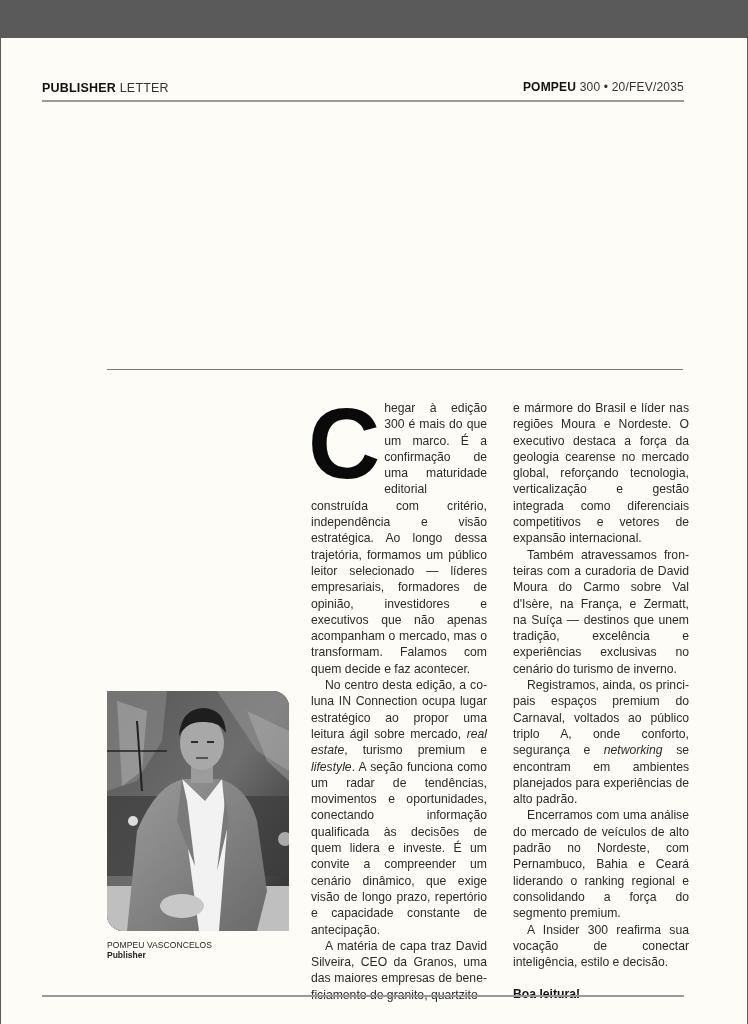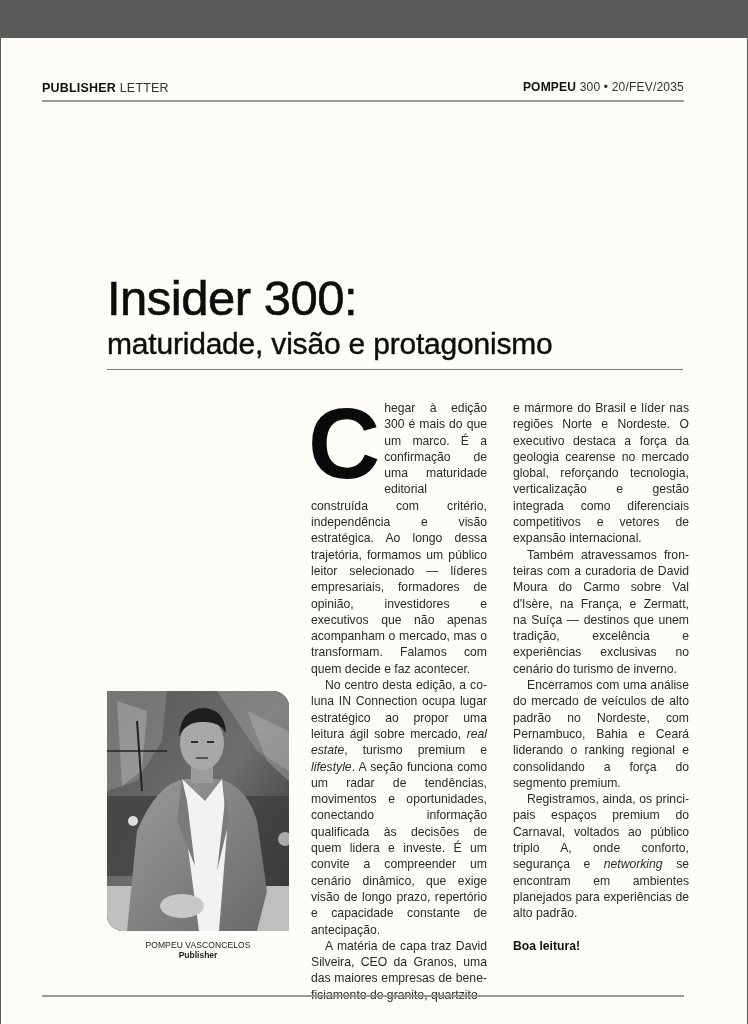--- a/index.html
+++ b/index.html
@@ -128,21 +128,21 @@
       border-radius: 0 16px 0 16px;
       overflow: hidden;
       background: #3a3a3a;
     }
     .photo svg { display: block; }
     .caption {
       position: absolute;
       left: 106px;
       top: 902px;
       width: 182px;
-      text-align: center;
+      text-align: left;
       font-size: 8.5px;
       line-height: 10px;
       color: #222;
     }
     .caption .name { letter-spacing: 0.1px; }
     .caption .role { font-weight: bold; }
     .footer {
       position: absolute;
       left: 41px;
       top: 987px;
@@ -161,37 +161,34 @@
       <b>PUBLISHER</b>
       <span class="light">LETTER</span>
     </div>
     <div class="right">
       <b>POMPEU</b>
       <span class="light">300 • 20/FEV/2035</span>
     </div>
   </div>
   <div class="rule top"></div>
 
-  <h1 class="title" style="margin:0;">
-    <span class="t1">Insider 300:</span>
-    <span class="t2">maturidade, visão e protagonismo</span>
-  </h1>
   <div class="rule title-rule"></div>
 
   <div class="col c1">
     <p class="first"><span class="dropcap">C</span><span>hegar à edição 300 é mais do que um marco. É a confir­mação de uma ma­turidade editorial construída com critério, indepen­dência e visão estratégica. Ao longo dessa trajetória, formamos um público leitor selecionado — líderes empresariais, forma­dores de opinião, investidores e executivos que não apenas acompanham o mercado, mas o transformam. Falamos com quem decide e faz acontecer.</span></p>
     <p><span>No centro desta edição, a co­luna IN Connection ocupa lugar estratégico ao propor uma leitura ágil sobre mercado, </span><em>real estate</em><span>, turismo premium e </span><em>lifestyle</em><span>. A seção funciona como um ra­dar de tendências, movimentos e oportunidades, conectando informação qualificada às deci­sões de quem lidera e investe. É um convite a compreender um cenário dinâmico, que exige visão de longo prazo, repertó­rio e capacidade constante de antecipação.</span></p>
     <p><span>A matéria de capa traz David Silveira, CEO da Granos, uma das maiores empresas de bene­ficiamento de granito, quartzito</span></p>
   </div>
 
   <div class="col c2">
-    <p class="first"><span>e mármore do Brasil e líder nas regiões Norte e Nordeste. O executivo destaca a força da geologia cearense no mercado global, reforçando tecnologia, verticalização e gestão integrada como diferenciais competitivos e vetores de expansão internacional.</span></p>
+    <p class="first"><span>e mármore do Brasil e líder nas regiões Moura e Nordeste. O executivo destaca a força da geologia cearense no mercado global, reforçando tecnologia, verticalização e gestão integrada como diferenciais competitivos e vetores de expansão internacional.</span></p>
     <p><span>Também atravessamos fron­teiras com a curadoria de David Moura do Carmo sobre Val d'Isère, na França, e Zermatt, na Suíça — destinos que unem tradição, excelência e experiências ex­clusivas no cenário do turismo de inverno.</span></p>
+    <p><span>Registramos, ainda, os princi­pais espaços premium do Carnaval, voltados ao público triplo A, onde conforto, segurança e </span><em>networking</em><span> se encontram em ambientes planejados para experiências de alto padrão.</span></p>
     <p><span>Encerramos com uma análise do mercado de veículos de alto padrão no Nordeste, com Pernam­buco, Bahia e Ceará liderando o ranking regional e consolidando a força do segmento premium.</span></p>
-    <p><span>Registramos, ainda, os princi­pais espaços premium do Carnaval, voltados ao público triplo A, onde conforto, segurança e </span><em>networking</em><span> se encontram em ambientes planejados para experiências de alto padrão.</span></p>
+    <p><span>A Insider 300 reafirma sua vocação de conectar inteligência, estilo e decisão.</span></p>
     <p class="signoff">Boa leitura!</p>
   </div>
 
   <div class="photo" aria-label="Black and white portrait of the publisher in a suit">
     <svg width="182" height="240" viewBox="0 0 182 240">
       <defs>
         <linearGradient id="bg" x1="0" y1="0" x2="1" y2="1">
           <stop offset="0" stop-color="#555"></stop>
           <stop offset="0.5" stop-color="#6e6e6e"></stop>
           <stop offset="1" stop-color="#2a2a2a"></stop>

